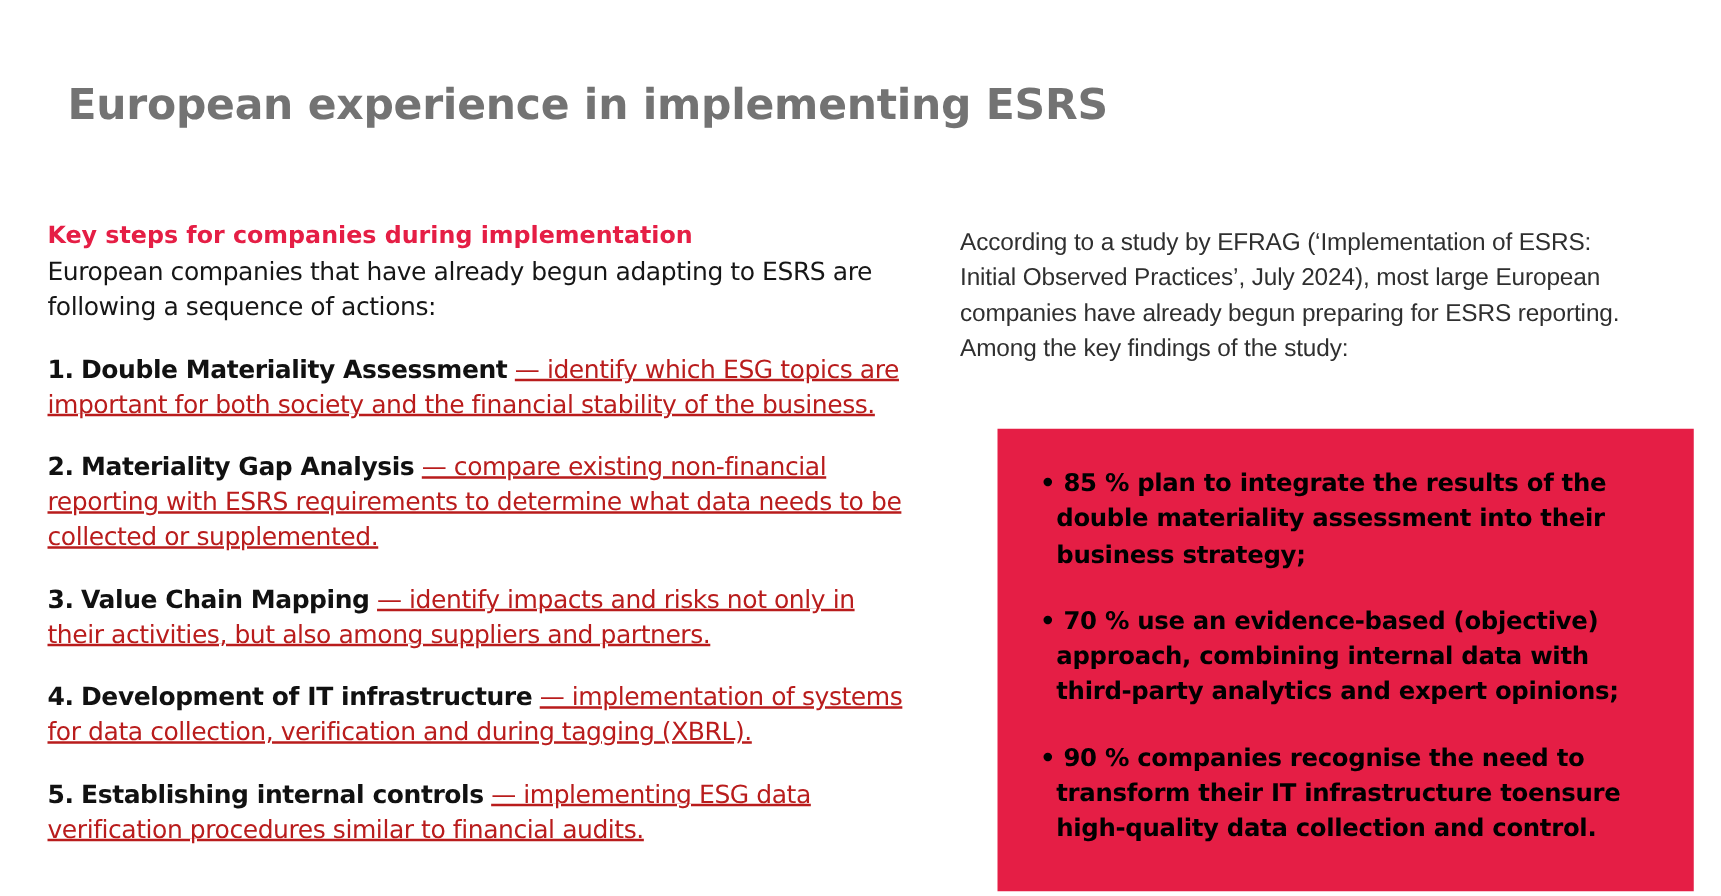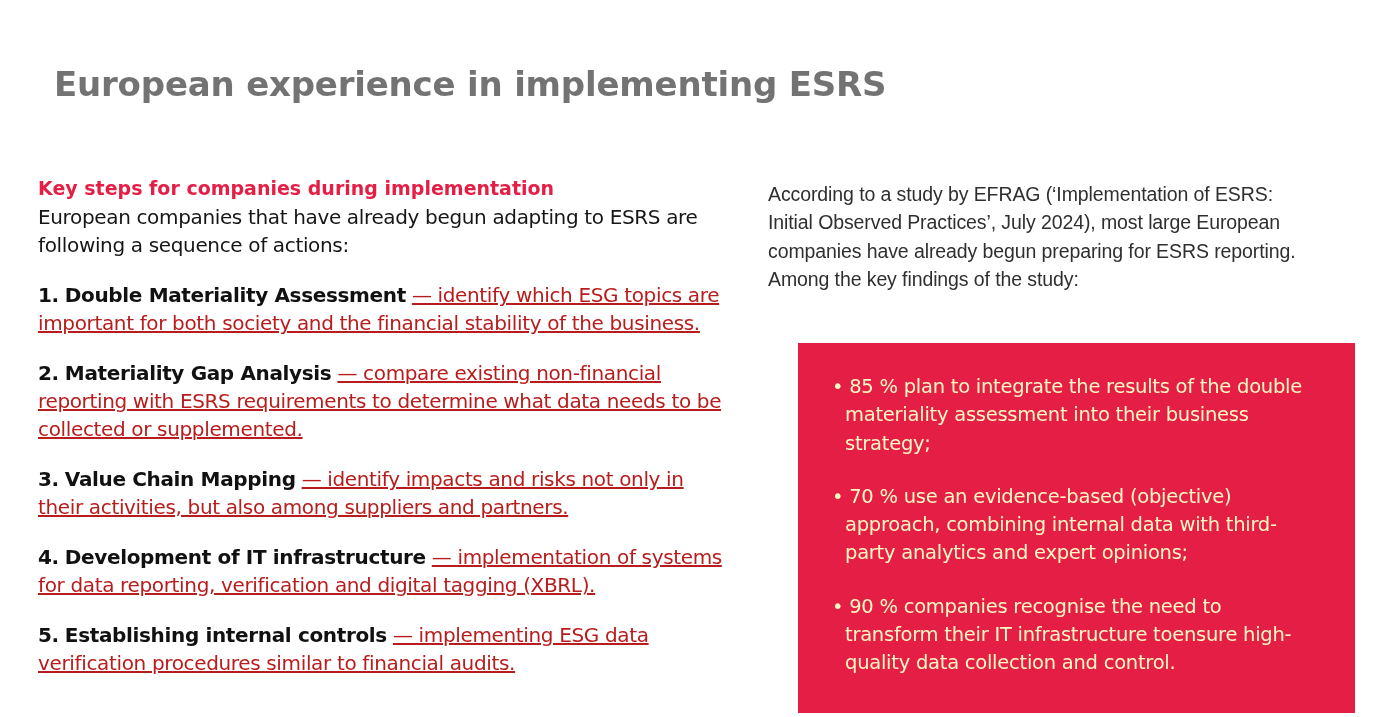--- a/index.html
+++ b/index.html
@@ -98,23 +98,23 @@
     position: absolute;
     left: 798px;
     top: 343px;
     width: 557px;
     height: 370px;
     background: #E51E45;
     box-sizing: border-box;
     padding: 30px 36px 20px 47px;
   }
   .finding {
-    color: #fef9c3;
+    color: #000000;
     font-size: 19.5px;
-    font-weight: 400;
+    font-weight: 700;
     line-height: 1.45;
     margin: 0 0 25px 0;
     font-family: "DejaVu Sans", sans-serif;
     letter-spacing: -0.25px;
     text-indent: -13px;
   }
   .finding:last-child { margin-bottom: 16px; }
 </style>
 </head>
 <body>
@@ -139,21 +139,21 @@
 
   <p class="step">
     <span class="step-num">3.</span>
     <span class="step-term">Value Chain Mapping</span>
     <span class="step-desc">— identify impacts and risks not only in their activities, but also among suppliers and partners.</span>
   </p>
 
   <p class="step">
     <span class="step-num">4.</span>
     <span class="step-term">Development of IT infrastructure</span>
-    <span class="step-desc">— implementation of systems for data reporting, verification and digital tagging (XBRL).</span>
+    <span class="step-desc">— implementation of systems for data collection, verification and during tagging (XBRL).</span>
   </p>
 
   <p class="step">
     <span class="step-num">5.</span>
     <span class="step-term">Establishing internal controls</span>
     <span class="step-desc">— implementing ESG data verification procedures similar to financial audits.</span>
   </p>
 </div>
 
 <div id="right-column">

